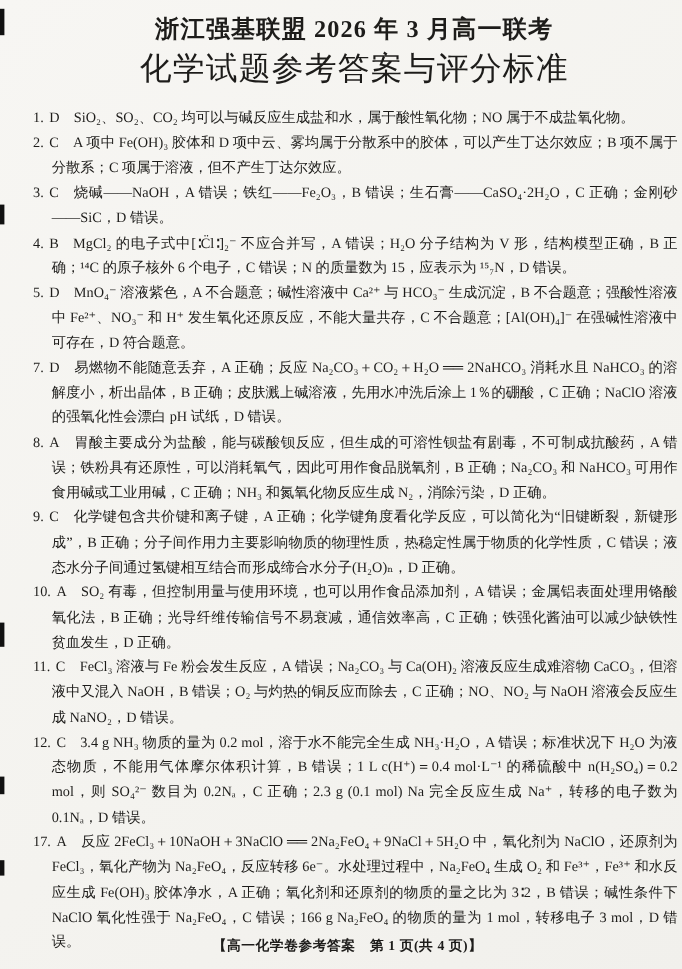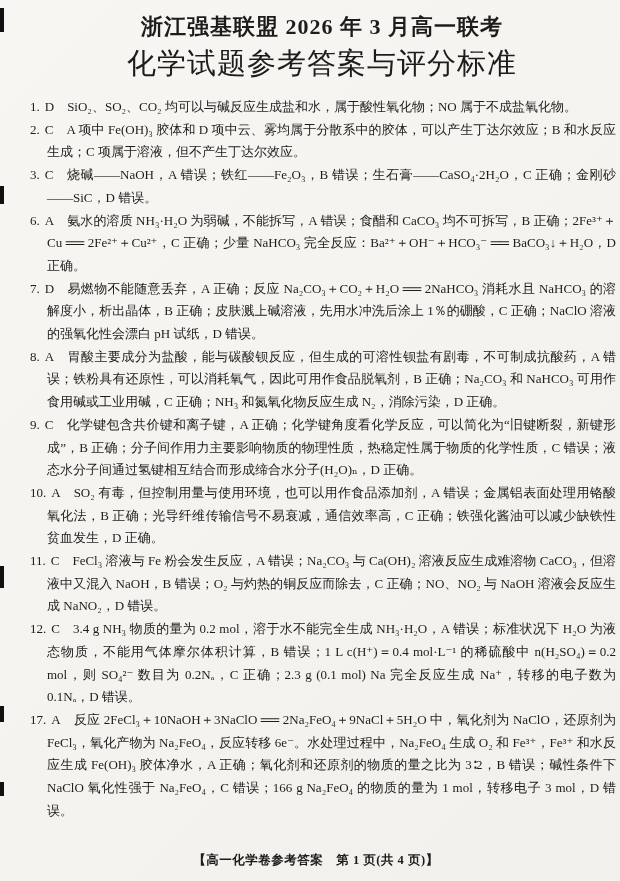--- a/index.html
+++ b/index.html
@@ -58,23 +58,24 @@
   <div class="scan-artifact a4"></div>
   <div class="scan-artifact a5"></div>
 
   <div class="header">
     <div class="title-1">浙江强基联盟 2026 年 3 月高一联考</div>
     <div class="title-2">化学试题参考答案与评分标准</div>
   </div>
 
   <div class="answers">
     <p class="answer"><span class="qnum">1.</span><span class="choice">D</span><span class="expl">SiO₂、SO₂、CO₂ 均可以与碱反应生成盐和水，属于酸性氧化物；NO 属于不成盐氧化物。</span></p>
-    <p class="answer"><span class="qnum">2.</span><span class="choice">C</span><span class="expl">A 项中 Fe(OH)₃ 胶体和 D 项中云、雾均属于分散系中的胶体，可以产生丁达尔效应；B 和水反应生成；C 项属于溶液，但不产生丁达尔效应。</span></p>
+    <p class="answer"><span class="qnum">2.</span><span class="choice">C</span><span class="expl">A 项中 Fe(OH)₃ 胶体和 D 项中云、雾均属于分散系中的胶体，可以产生丁达尔效应；B 项不属于分散系；C 项属于溶液，但不产生丁达尔效应。</span></p>
     <p class="answer"><span class="qnum">3.</span><span class="choice">C</span><span class="expl">烧碱——NaOH，A 错误；铁红——Fe₂O₃，B 错误；生石膏——CaSO₄·2H₂O，C 正确；金刚砂——SiC，D 错误。</span></p>
-    <p class="answer"><span class="qnum">6.</span><span class="choice">A</span><span class="expl">氨水的溶质 NH₃·H₂O 为弱碱，不能拆写，A 错误；食醋和 CaCO₃ 均不可拆写，B 正确；2Fe³⁺＋Cu ══ 2Fe²⁺＋Cu²⁺，C 正确；少量 NaHCO₃ 完全反应：Ba²⁺＋OH⁻＋HCO₃⁻ ══ BaCO₃↓＋H₂O，D 正确。</span></p>
+    <p class="answer"><span class="qnum">4.</span><span class="choice">B</span><span class="expl">MgCl₂ 的电子式中[∶C̈l∶]₂⁻ 不应合并写，A 错误；H₂O 分子结构为 V 形，结构模型正确，B 正确；¹⁴C 的原子核外 6 个电子，C 错误；N 的质量数为 15，应表示为 ¹⁵₇N，D 错误。</span></p>
+    <p class="answer"><span class="qnum">5.</span><span class="choice">D</span><span class="expl">MnO₄⁻ 溶液紫色，A 不合题意；碱性溶液中 Ca²⁺ 与 HCO₃⁻ 生成沉淀，B 不合题意；强酸性溶液中 Fe²⁺、NO₃⁻ 和 H⁺ 发生氧化还原反应，不能大量共存，C 不合题意；[Al(OH)₄]⁻ 在强碱性溶液中可存在，D 符合题意。</span></p>
     <p class="answer"><span class="qnum">7.</span><span class="choice">D</span><span class="expl">易燃物不能随意丢弃，A 正确；反应 Na₂CO₃＋CO₂＋H₂O ══ 2NaHCO₃ 消耗水且 NaHCO₃ 的溶解度小，析出晶体，B 正确；皮肤溅上碱溶液，先用水冲洗后涂上 1％的硼酸，C 正确；NaClO 溶液的强氧化性会漂白 pH 试纸，D 错误。</span></p>
     <p class="answer"><span class="qnum">8.</span><span class="choice">A</span><span class="expl">胃酸主要成分为盐酸，能与碳酸钡反应，但生成的可溶性钡盐有剧毒，不可制成抗酸药，A 错误；铁粉具有还原性，可以消耗氧气，因此可用作食品脱氧剂，B 正确；Na₂CO₃ 和 NaHCO₃ 可用作食用碱或工业用碱，C 正确；NH₃ 和氮氧化物反应生成 N₂，消除污染，D 正确。</span></p>
     <p class="answer"><span class="qnum">9.</span><span class="choice">C</span><span class="expl">化学键包含共价键和离子键，A 正确；化学键角度看化学反应，可以简化为“旧键断裂，新键形成”，B 正确；分子间作用力主要影响物质的物理性质，热稳定性属于物质的化学性质，C 错误；液态水分子间通过氢键相互结合而形成缔合水分子(H₂O)ₙ，D 正确。</span></p>
     <p class="answer"><span class="qnum">10.</span><span class="choice">A</span><span class="expl">SO₂ 有毒，但控制用量与使用环境，也可以用作食品添加剂，A 错误；金属铝表面处理用铬酸氧化法，B 正确；光导纤维传输信号不易衰减，通信效率高，C 正确；铁强化酱油可以减少缺铁性贫血发生，D 正确。</span></p>
     <p class="answer"><span class="qnum">11.</span><span class="choice">C</span><span class="expl">FeCl₃ 溶液与 Fe 粉会发生反应，A 错误；Na₂CO₃ 与 Ca(OH)₂ 溶液反应生成难溶物 CaCO₃，但溶液中又混入 NaOH，B 错误；O₂ 与灼热的铜反应而除去，C 正确；NO、NO₂ 与 NaOH 溶液会反应生成 NaNO₂，D 错误。</span></p>
     <p class="answer"><span class="qnum">12.</span><span class="choice">C</span><span class="expl">3.4 g NH₃ 物质的量为 0.2 mol，溶于水不能完全生成 NH₃·H₂O，A 错误；标准状况下 H₂O 为液态物质，不能用气体摩尔体积计算，B 错误；1 L c(H⁺)＝0.4 mol·L⁻¹ 的稀硫酸中 n(H₂SO₄)＝0.2 mol，则 SO₄²⁻ 数目为 0.2Nₐ，C 正确；2.3 g (0.1 mol) Na 完全反应生成 Na⁺，转移的电子数为 0.1Nₐ，D 错误。</span></p>
     <p class="answer"><span class="qnum">17.</span><span class="choice">A</span><span class="expl">反应 2FeCl₃＋10NaOH＋3NaClO ══ 2Na₂FeO₄＋9NaCl＋5H₂O 中，氧化剂为 NaClO，还原剂为 FeCl₃，氧化产物为 Na₂FeO₄，反应转移 6e⁻。水处理过程中，Na₂FeO₄ 生成 O₂ 和 Fe³⁺，Fe³⁺ 和水反应生成 Fe(OH)₃ 胶体净水，A 正确；氧化剂和还原剂的物质的量之比为 3∶2，B 错误；碱性条件下 NaClO 氧化性强于 Na₂FeO₄，C 错误；166 g Na₂FeO₄ 的物质的量为 1 mol，转移电子 3 mol，D 错误。</span></p>
   </div>
 
   <div class="footer">【高一化学卷参考答案　第 1 页(共 4 页)】</div>

